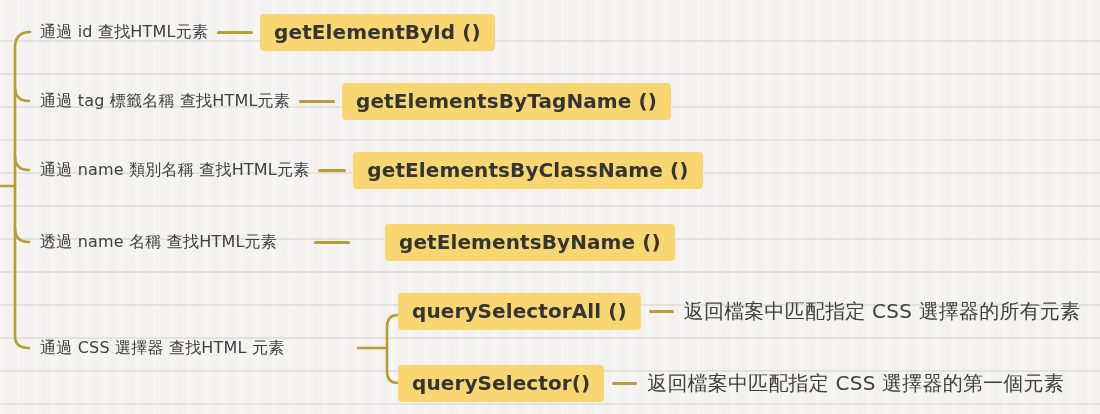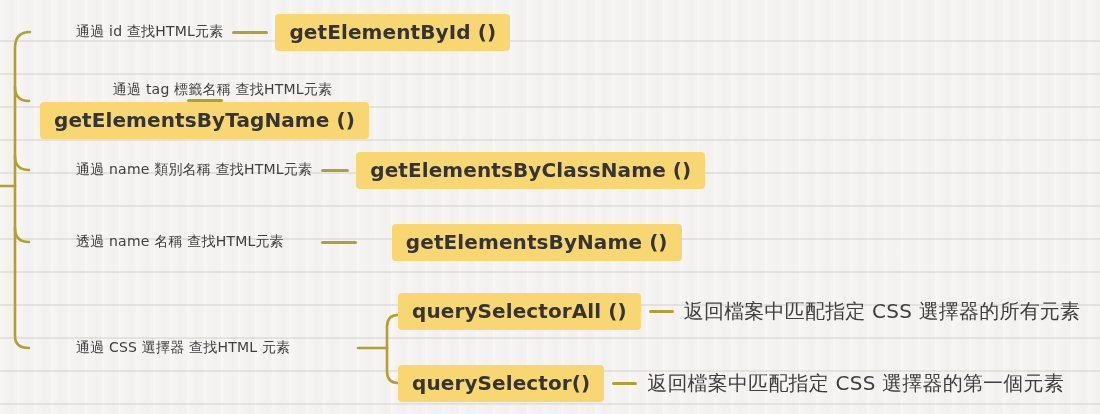--- a/index.html
+++ b/index.html
@@ -30,24 +30,23 @@
 
   .row {
     position: absolute;
     display: flex;
     align-items: center;
     height: 40px;
     white-space: nowrap;
   }
 
   .branch-label {
-    font-size: 14px;
+    font-size: 16px;
     color: #3e3e3e;
     letter-spacing: 0.2px;
-    margin-left: 36px;
   }
 
   .h-connector {
     width: 36px;
     height: 3px;
     background: #b2a032;
     border-radius: 2px;
     margin: 0 7px 0 9px;
     flex: 0 0 auto;
   }
@@ -93,21 +92,21 @@
       <path d="M 398 315 Q 387 315 387 327 L 387 371 Q 387 383 398 383"></path>
     </g>
   </svg>
 
   <div class="row" style="left:40px; top:12px;">
     <span class="branch-label">通過 id 查找HTML元素</span>
     <span class="h-connector"></span>
     <span class="method-chip">getElementById ()</span>
   </div>
 
-  <div class="row" style="left:40px; top:81px;flex-direction:column;">
+  <div class="row" style="left:40px; top:81px;">
     <span class="branch-label">通過 tag 標籤名稱 查找HTML元素</span>
     <span class="h-connector"></span>
     <span class="method-chip">getElementsByTagName ()</span>
   </div>
 
   <div class="row" style="left:40px; top:150px;">
     <span class="branch-label">通過 name 類別名稱 查找HTML元素</span>
     <span class="h-connector" style="width:28px;"></span>
     <span class="method-chip">getElementsByClassName ()</span>
   </div>

